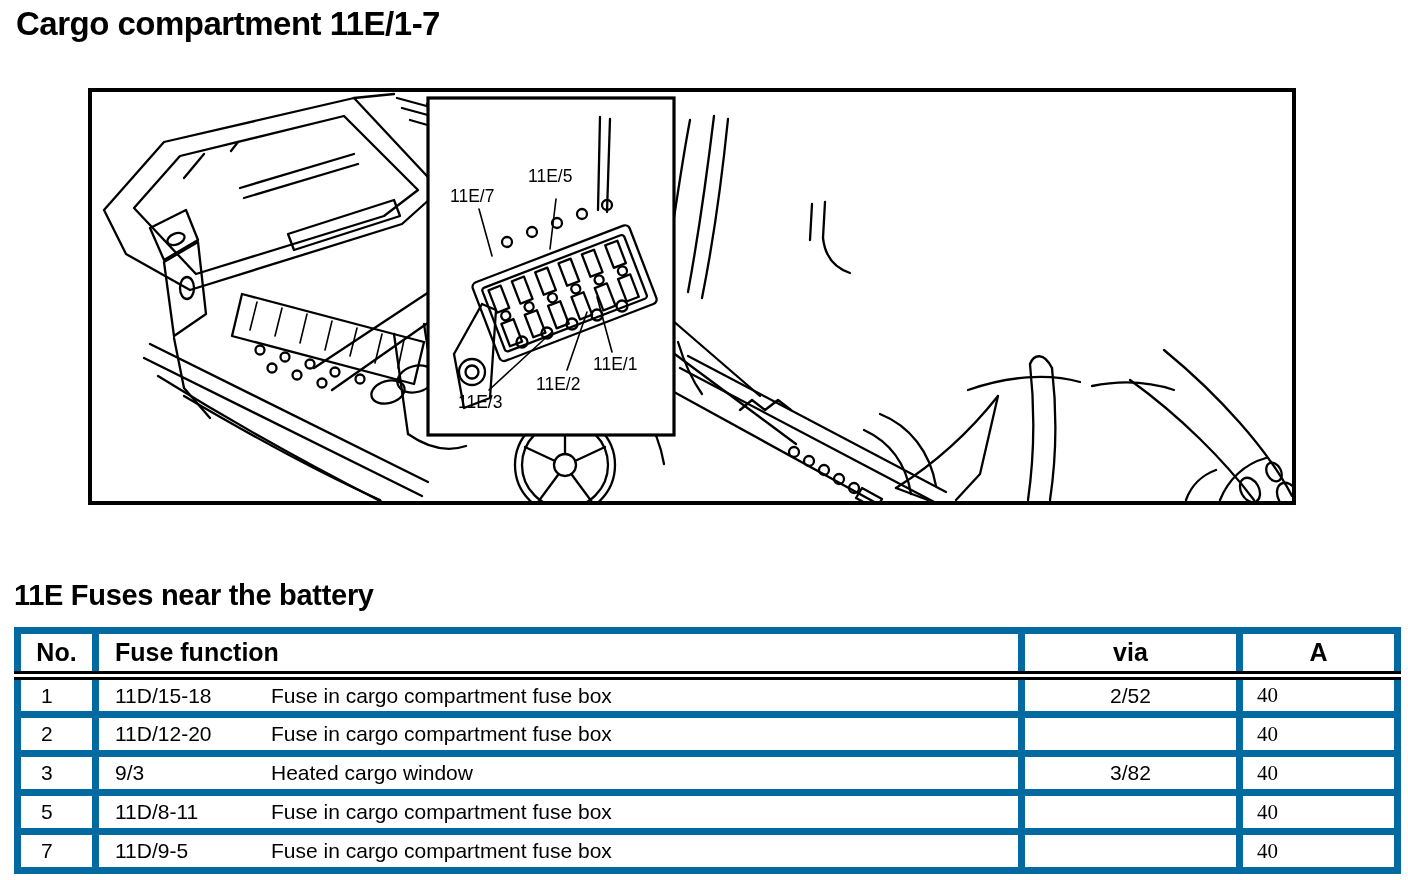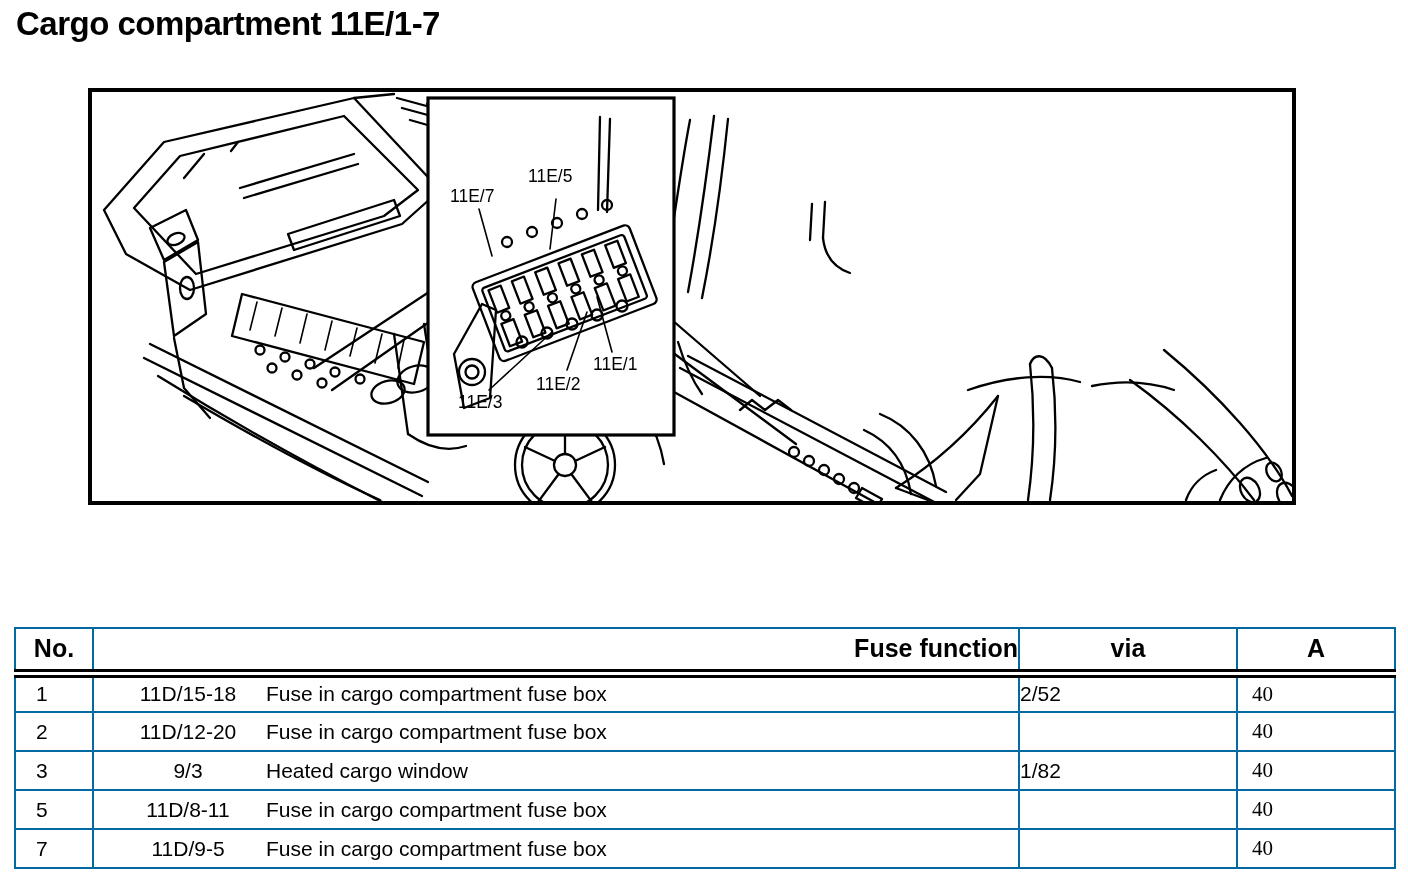--- a/index.html
+++ b/index.html
@@ -16,29 +16,29 @@
 
   .section-heading { position:absolute; left:14px; top:579px; font-size:29px; font-weight:bold;
                      letter-spacing:-0.3px; }
 
   table.fuse-table { position:absolute; left:14px; top:627px; width:1380px;
                      border-collapse:collapse; table-layout:fixed; background:#fff; }
   table.fuse-table col.c-no   { width:78px; }
   table.fuse-table col.c-fn   { width:926px; }
   table.fuse-table col.c-via  { width:218px; }
   table.fuse-table col.c-amp  { width:158px; }
-  table.fuse-table th, table.fuse-table td { border:2px solid #0369a1; }
-  table.fuse-table th { height:45px; font-size:25px; font-weight:bold; text-align:right;
+  table.fuse-table th, table.fuse-table td { border:7px solid #0369a1; }
+  table.fuse-table th { height:45px; font-size:25px; font-weight:bold; text-align:left;
                         padding-left:16px; border-bottom:9px double #000; }
   table.fuse-table th.center { text-align:center; padding-left:0; }
   table.fuse-table td { height:39px; font-size:21px; vertical-align:middle; }
   td.no-cell  { padding-left:20px; }
   td.fn-cell  { padding-left:16px; }
-  td.fn-cell .fuse-ref { display:inline-block; width:156px;text-align:center; }
-  td.via-cell { text-align:left; }
+  td.fn-cell .fuse-ref { display:inline-block; width:156px; }
+  td.via-cell { text-align:center; }
   td.amp-cell { padding-left:14px;font-family:Liberation Serif, serif; }
 
   .lineart { stroke:#000; fill:none; stroke-width:2.3; stroke-linecap:round; stroke-linejoin:round; }
   .thin    { stroke-width:1.6; }
   .inset-label { font-family:"Liberation Sans", sans-serif; font-size:17.5px; fill:#000;
                  stroke:none; }
 </style>
 </head>
 <body>
 
@@ -233,20 +233,21 @@
         </g>
         <text class="inset-label" x="358" y="110">11E/7</text>
         <text class="inset-label" x="436" y="90">11E/5</text>
         <text class="inset-label" x="366" y="316">11E/3</text>
         <text class="inset-label" x="444" y="298">11E/2</text>
         <text class="inset-label" x="501" y="278">11E/1</text>
       </g>
     </svg>
   </div>
 
+  <div class="section-heading">11E Fuses near the battery</div>
 
   <table class="fuse-table">
     <colgroup>
         <col class="c-no">
         <col class="c-fn">
         <col class="c-via">
         <col class="c-amp">
       </colgroup>
     <thead>
       <tr>
@@ -271,21 +272,21 @@
           <span class="fuse-ref">11D/12-20</span><span>Fuse in cargo compartment fuse box</span>
         </td>
         <td class="via-cell"></td>
         <td class="amp-cell">40</td>
       </tr>
       <tr>
         <td class="no-cell">3</td>
         <td class="fn-cell">
           <span class="fuse-ref">9/3</span><span>Heated cargo window</span>
         </td>
-        <td class="via-cell">1/82</td>
+        <td class="via-cell">3/82</td>
         <td class="amp-cell">40</td>
       </tr>
       <tr>
         <td class="no-cell">5</td>
         <td class="fn-cell">
           <span class="fuse-ref">11D/8-11</span><span>Fuse in cargo compartment fuse box</span>
         </td>
         <td class="via-cell"></td>
         <td class="amp-cell">40</td>
       </tr>

